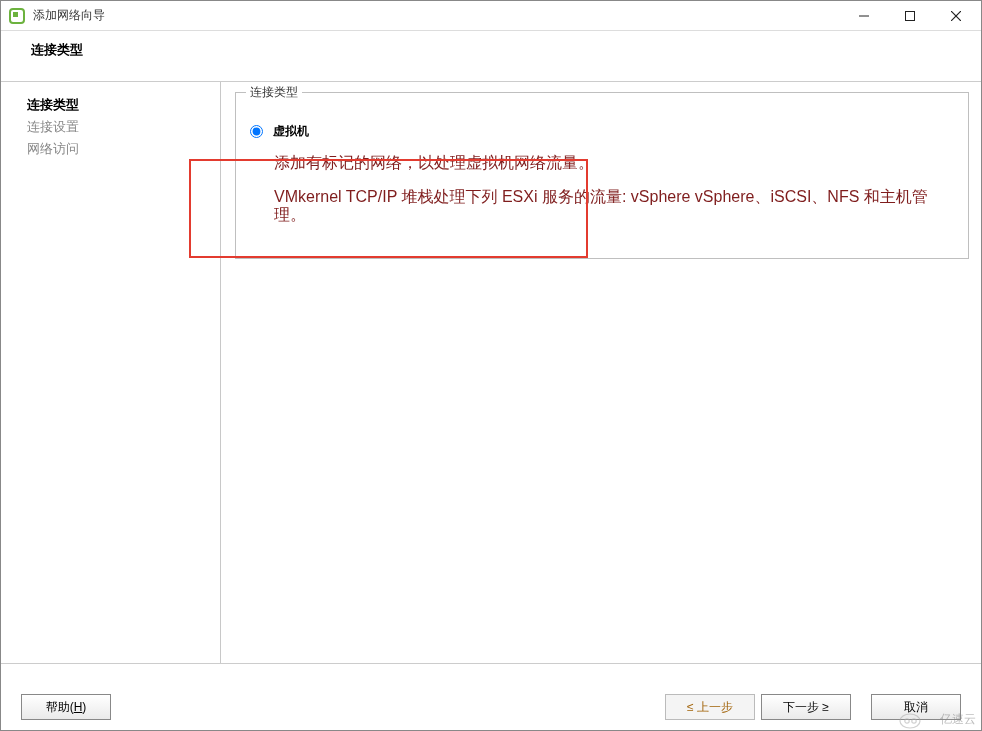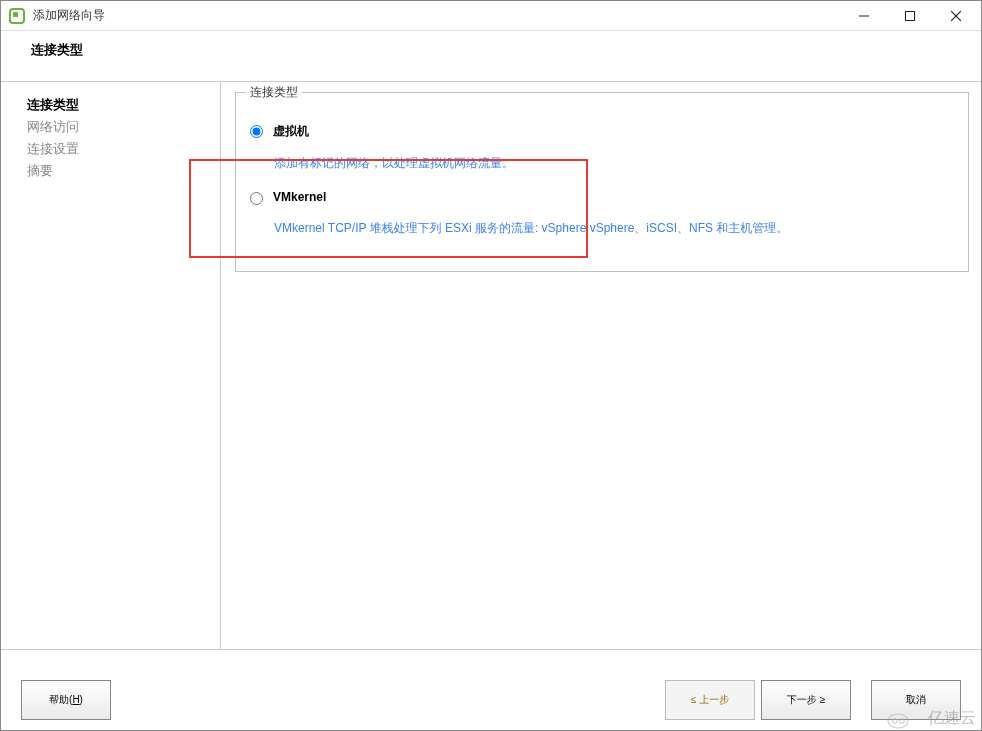--- a/index.html
+++ b/index.html
@@ -121,45 +121,45 @@
     }
     .radio-row input[type="radio"] {
       margin: 2px 10px 0 0;
     }
     .radio-label {
       font-weight: bold;
       font-size: 12px;
       color: #000;
     }
     .radio-desc {
-      font-size: 12px;
-      color: #3b82f6;
+      font-size: 16px;
+      color: #7f1d1d;
       margin: 8px 0 16px 24px;
       line-height: 18px;
     }
     .highlight-box {
       position: absolute;
       border: 2px solid #e33b2f;
       pointer-events: none;
       z-index: 50;
     }
     .footer {
       border-top: 1px solid #ccc;
       padding: 10px 20px 10px 10px;
       display: flex;
       align-items: center;
       background: #fff;
     }
     .footer-spacer { flex: 1; }
     .btn {
       min-width: 90px;
-      height: 40px;
+      height: 26px;
       border: 1px solid #888;
       background: linear-gradient(#fff,#eaeaea);
-      font-size: 10px;
+      font-size: 12px;
       font-family: inherit;
       margin-left: 6px;
       padding: 0 12px;
       cursor: pointer;
       margin-top: 20px;
     }
     .btn[disabled] {
       color: #a16207;
       cursor: default;
       background: #f4f4f4;
@@ -170,21 +170,21 @@
     .watermark {
       position: absolute;
       right: 6px;
       bottom: 2px;
       z-index: 200;
       opacity: 0.55;
       display: flex;
       align-items: center;
       gap: 12px;
       color: #888;
-      font-size: 16px;
+      font-size: 12px;
       pointer-events: none;
     }
     .watermark svg { display:block; }
   </style>
 </head>
 <body>
 
 <div class="window">
 
   <div class="titlebar">
@@ -216,39 +216,34 @@
   </div>
 
   <div class="header-area">
     <div class="header-title">连接类型</div>
   </div>
 
   <div class="body-area">
 
     <div class="sidebar">
       <div class="sidebar-step active">连接类型</div>
+      <div class="sidebar-step">连接设置</div>
       <div class="sidebar-step">网络访问</div>
-      <div class="sidebar-step">连接设置</div>
-      <div class="sidebar-step">摘要</div>
     </div>
 
     <div class="content">
       <div class="fieldset">
         <div class="fieldset-legend">连接类型</div>
 
         <div class="radio-row">
           <input type="radio" name="conntype" checked="" style="">
           <span class="radio-label">虚拟机</span>
         </div>
         <div class="radio-desc">添加有标记的网络，以处理虚拟机网络流量。</div>
 
-        <div class="radio-row">
-          <input type="radio" name="conntype" style="">
-          <span class="radio-label">VMkernel</span>
-        </div>
         <div class="radio-desc">VMkernel TCP/IP 堆栈处理下列 ESXi 服务的流量: vSphere vSphere、iSCSI、NFS 和主机管理。</div>
       </div>
     </div>
 
   </div>
 
   <div class="footer">
     <button class="btn help">帮助(<u>H</u>)</button>
     <div class="footer-spacer"></div>
     <button class="btn" disabled="">≤ 上一步</button>

